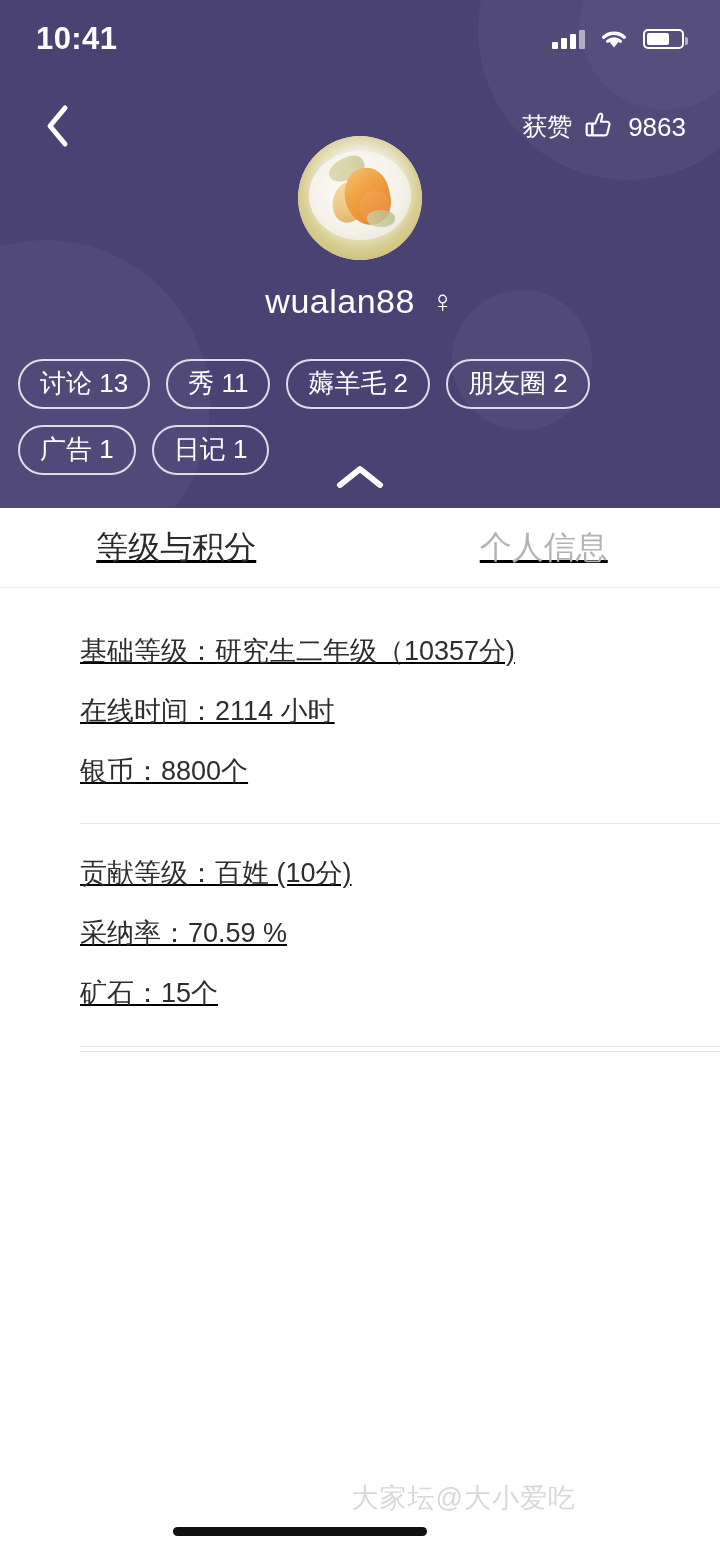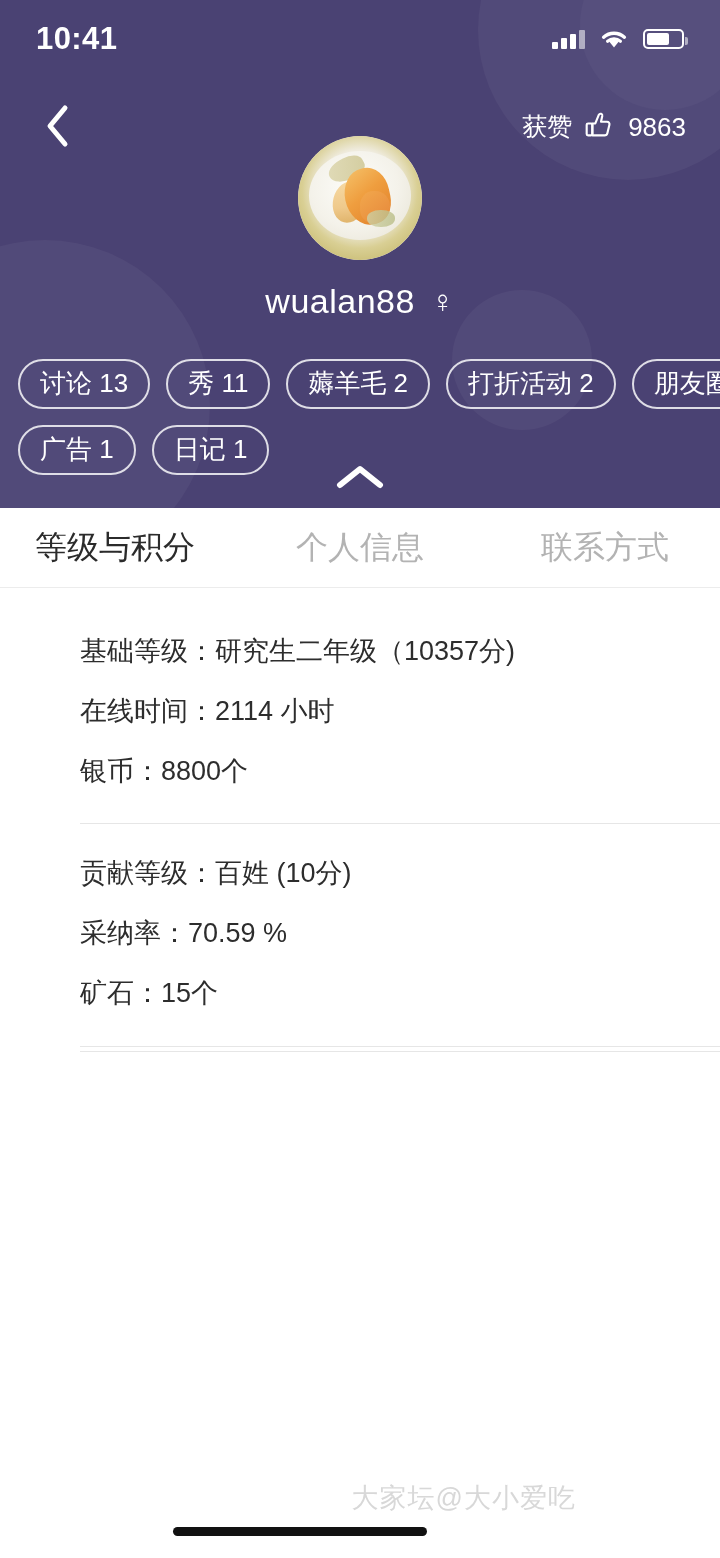--- a/index.html
+++ b/index.html
@@ -2,21 +2,21 @@
 <html><head>
 <meta charset="utf-8">
 <style>
   * { margin:0; padding:0; box-sizing:border-box; }
   html, body {
     width:720px; height:1558px;
     background:#ffffff;
     font-family:"Liberation Sans","DejaVu Sans",sans-serif;
     overflow:hidden;
   }
-  .phone { position:relative; width:600px; height:1558px; background:#ffffff; }
+  .phone { position:relative; width:600px; height:1558px; background:#ffffff;text-decoration:underline; }
 
   
   .header {
     position:relative;
     width:720px; height:508px;
     background:#4a4273;
     overflow:hidden;
   }
   .blob { position:absolute; border-radius:50%; background:rgba(255,255,255,0.045); }
   .blob-tr { width:300px; height:300px; right:-58px; top:-120px; }
@@ -182,40 +182,38 @@
         <span>wualan88</span>
         <span class="gender">♀</span>
       </div>
     </div>
 
     <div class="tags">
       <div class="tag-row">
         <div class="pill">讨论 13</div>
         <div class="pill">秀 11</div>
         <div class="pill">薅羊毛 2</div>
-        <div class="pill">打折活动 2</div>
         <div class="pill">朋友圈 2</div>
       </div>
       <div class="tag-row">
         <div class="pill">广告 1</div>
         <div class="pill">日记 1</div>
       </div>
     </div>
 
     <div class="collapse">
       <svg width="60" height="34" viewBox="0 0 60 34">
         <path d="M10 25 L30 9 L50 25" stroke="#fff" stroke-width="6" fill="none" stroke-linecap="round" stroke-linejoin="round"></path>
       </svg>
     </div>
   </div>
 
   <div class="tabs">
     <div class="tab active">等级与积分</div>
     <div class="tab inactive">个人信息</div>
-    <div class="tab inactive">联系方式</div>
   </div>
 
   <div class="content">
 
     <div class="group">
       <div class="row">基础等级：研究生二年级（10357分)</div>
       <div class="row">在线时间：2114 小时</div>
       <div class="row">银币：8800个</div>
     </div>
     <div class="divider"></div>

